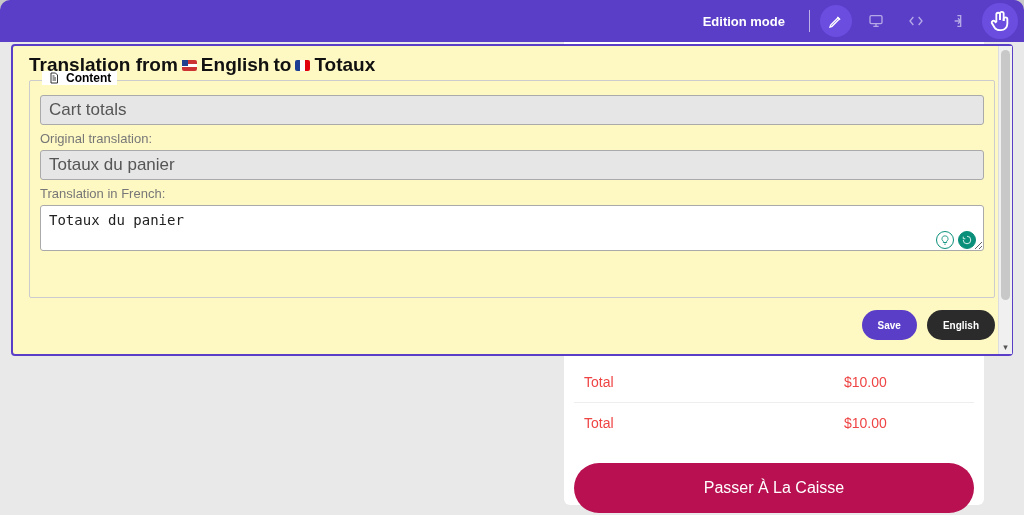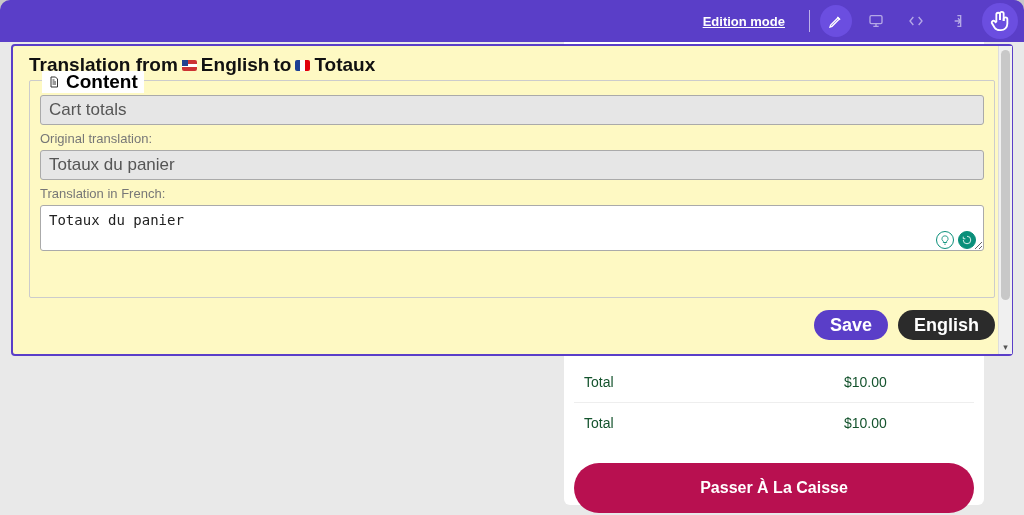--- a/index.html
+++ b/index.html
@@ -9,21 +9,21 @@
   
   .toolbar {
     position: absolute; top: 0; left: 0; right: 0; height: 42px;
     background: #5a3ec8;
     border-top-left-radius: 10px; border-top-right-radius: 10px;
     display: flex; align-items: center; justify-content: flex-end;
     padding: 0 6px;
     color: #fff;
     z-index: 5;
   }
-  .toolbar .mode-label { font-size: 13px; font-weight: bold; margin-right: 18px; text-decoration: underline; }
+  .toolbar .mode-label { font-size: 13px; font-weight: bold; margin-right: 18px; }
   .toolbar .vsep { width: 1px; height: 22px; background: rgba(255,255,255,0.6); margin: 0 6px; }
   .tool-btn {
     width: 32px; height: 32px; border-radius: 50%;
     display: flex; align-items: center; justify-content: center;
     margin: 0 4px; cursor: pointer;
     color: #fff;
   }
   .tool-btn.active { background: #6b4ee0; }
   .tool-btn.dim { opacity: 0.55; }
   .tool-avatar {
@@ -37,28 +37,28 @@
     position: absolute; top: 42px; left: 0; right: 0; bottom: 0;
     background: #e9e9e9;
     z-index: 1;
   }
   .cart-card {
     position: absolute; right: 40px; top: 0; bottom: 10px;
     width: 420px; background: #fff; border-radius: 0 0 6px 6px;
     padding: 0 10px;
   }
   .cart-row {
-    display: flex; padding: 12px 10px; font-size: 14px; color: #14532d; gap: 40px;
+    display: flex; padding: 12px 10px; font-size: 14px; color: #ef4444; gap: 40px;
   }
   .cart-row + .cart-row { border-top: 1px solid #eee; }
   .cart-row .label { flex: 1; }
   .cart-row .value { width: 120px; }
   .checkout-btn {
     margin: 20px 0 0 0; height: 50px; border-radius: 25px;
-    background: #b81050; color: #fff; font-size: 16px; font-weight: bold;
+    background: #b81050; color: #fff; font-size: 16px; font-weight: normal;
     display: flex; align-items: center; justify-content: center;
     cursor: pointer;
   }
 
   
   .modal {
     position: absolute; left: 11px; right: 11px; top: 44px;
     height: 312px;
     background: #fef9c3; border: 2px solid #5a3ec8; border-radius: 4px;
     z-index: 10;
@@ -75,21 +75,21 @@
   .flag.fr { background: linear-gradient(to right, #1c3f94 0 33%, #fff 33% 66%, #e1000f 66% 100%); }
 
   .fieldset {
     border: 1px solid #ccc; border-radius: 2px;
     padding: 14px 10px 10px 10px;
     position: relative;
     height: 218px;
   }
   .legend {
     position: absolute; top: -10px; left: 12px; background: #fff;
-    padding: 0 6px; font-size: 19px; font-weight: bold;
+    padding: 0 6px; font-size: 12px; font-weight: bold;
     display: flex; align-items: center; gap: 6px;
   }
   .legend .doc-icon { width: 12px; height: 14px; }
 
   .field-label { font-size: 13px; color: #777; margin: 6px 0 4px 0; }
   .field-label:first-of-type { margin-top: 8px; }
   .ro-input {
     width: 100%; height: 30px; border: 1px solid #aaa; border-radius: 3px;
     background: #e6e6e6; color: #555; font-size: 17px; padding: 0 8px;
   }
@@ -109,21 +109,21 @@
     border: 1px solid #0a8f7a;
   }
   .ta-badge.lamp { background: #fff; color:#0a8f7a; }
   .ta-badge.loop { background: #0a8f7a; }
 
   .modal-actions {
     display: flex; justify-content: flex-end; gap: 10px; margin-top: 12px;
   }
   .btn {
     height: 30px; padding: 0 16px; border-radius: 15px; border: none;
-    font-size: 18px; font-weight: bold; cursor: pointer; color: #fff; text-align: center;
+    font-size: 10px; font-weight: bold; cursor: pointer; color: #fff; text-align: center;
   }
   .btn.save { background: #5a3ec8; }
   .btn.cancel { background: #2b2b2b; }
 
   .scroll-track {
     position: absolute; right: -1px; top: 0; bottom: 0; width: 14px;
     background: #f0f0f0; border-left: 1px solid #ddd;
   }
   .scroll-thumb {
     position: absolute; left: 2px; right: 2px; top: 4px; height: 250px;

